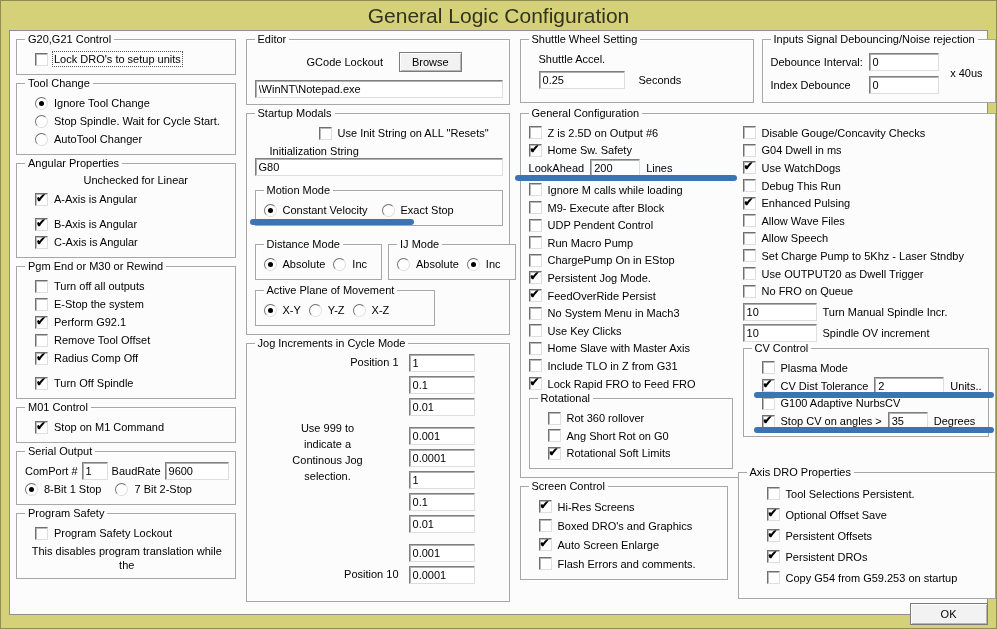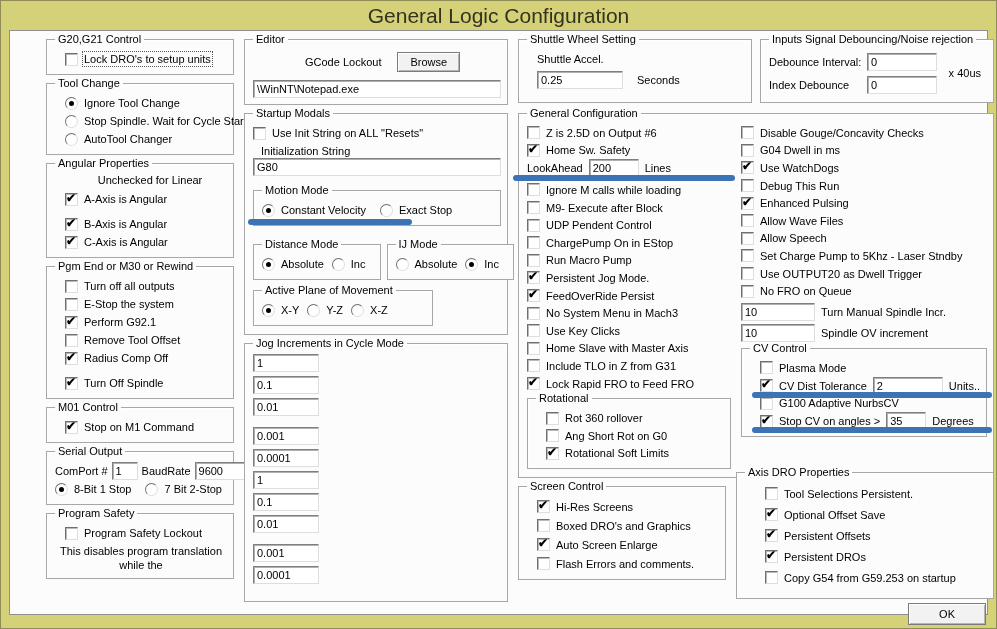--- a/index.html
+++ b/index.html
@@ -10,21 +10,21 @@
     background: var(--chrome, #d4d178);
     border: 1px solid #8f8d55;
   }
   .titlebar { height: 29px; display:flex; align-items:center; justify-content:center;
     font-size: 21px; color: #33331f; }
   .content { margin: 0 8px; height: 585px; background: #fcfcfc;
     border: 1px solid #8f8f8f; padding: 8px 6px 4px 6px;
     display: flex; gap: 10px; }
 
   .col { display: flex; flex-direction: column; }
-  .col1 { width: 188px; margin-left: 30px; }
+  .col1 { width: 220px; }
   .col2 { width: 264px; }
   .col3 { flex: 1; }
 
   .grp { position: relative; border: 1px solid #a7a7a7; background: #fcfcfc;
     box-shadow: inset 1px 1px 0 rgba(255,255,255,.9);
     padding: 10px 6px 6px 8px; margin-bottom: 8px; }
   .grp > .cap { position: absolute; top: -7px; left: 8px; background: #fcfcfc;
     padding: 0 3px; white-space: nowrap; }
   .grp.sub { margin: 6px 0 2px 0; }
 
@@ -64,22 +64,22 @@
   
   .angular .note { margin: 0 0 4px 18px; }
   .safety-note { text-align: center; line-height: 14px; margin-top: 2px; }
   .serial-row { gap: 4px; }
   .w26 { width: 26px; } .w50 { width: 50px; } .w64 { width: 64px; } .w70 { width: 70px; }
   .w40 { width: 40px; } .w74 { width: 74px; } .w86 { width: 86px; }
 
   
   .editor-row { display:flex; align-items:center; margin: 2px 0 8px 52px; gap: 16px; }
   .fullw { width: 100%; }
-  .init-row { }
-  .init-lbl { margin: 3px 0 1px 8px; }
+  .init-row { margin-left: 64px; }
+  .init-lbl { margin: 3px 0 1px 15px; }
   .pair { display: flex; gap: 6px; }
   .pair .grp { flex: 1; margin-bottom: 4px; }
   .plane-box { width: 180px; margin: 2px auto 0; }
   .plane-box .hrow .row, .pair .hrow .row { margin-right: 8px; }
 
   .jogwrap { display: flex; }
   .jogleft { flex: 1; display: flex; flex-direction: column; padding: 2px 8px 2px 0; }
   .jogleft .plabel { text-align: right; padding-right: 2px; }
   .jogleft .jnote { margin-top: 52px; text-align: center; line-height: 16px; }
   .jogleft .p10 { margin-top: auto; padding-bottom: 2px; }
@@ -331,20 +331,30 @@
               <span class="rb"></span>
               <span class="lbl">X-Z</span>
             </div>
           </div>
       </div>
     </div>
 
     <div class="grp" style="flex:1;">
       <span class="cap">Jog Increments in Cycle Mode</span>
       <div class="jogwrap">
+        <div class="jogleft">
+          <div class="plabel">Position 1</div>
+          <div class="jnote">
+            <div>Use 999 to</div>
+            <div>indicate a</div>
+            <div>Continous Jog</div>
+            <div>selection.</div>
+          </div>
+          <div class="plabel p10">Position 10</div>
+        </div>
         <div class="jogcol">
 
         <input class="txt" value="1" style="">
             <input class="txt" value="0.1" style="">
             <input class="txt" value="0.01" style="">
             <input class="txt" value="0.001" style="">
             <input class="txt" value="0.0001" style="">
             <input class="txt" value="1" style="">
             <input class="txt" value="0.1" style="">
             <input class="txt" value="0.01" style="">
@@ -419,25 +429,25 @@
               <div class="row">
                 <span class="cb"></span>
                 <span class="lbl">M9- Execute after Block</span>
               </div>
               <div class="row">
                 <span class="cb"></span>
                 <span class="lbl">UDP Pendent Control</span>
               </div>
               <div class="row">
                 <span class="cb"></span>
+                <span class="lbl">Run Macro Pump</span>
+              </div>
+              <div class="row">
+                <span class="cb"></span>
                 <span class="lbl">ChargePump On in EStop</span>
-              </div>
-              <div class="row">
-                <span class="cb"></span>
-                <span class="lbl">Run Macro Pump</span>
               </div>
               <div class="row is-checked">
                 <span class="cb"></span>
                 <span class="lbl">Persistent Jog Mode.</span>
               </div>
               <div class="row is-checked">
                 <span class="cb"></span>
                 <span class="lbl">FeedOverRide Persist</span>
               </div>
               <div class="row">

